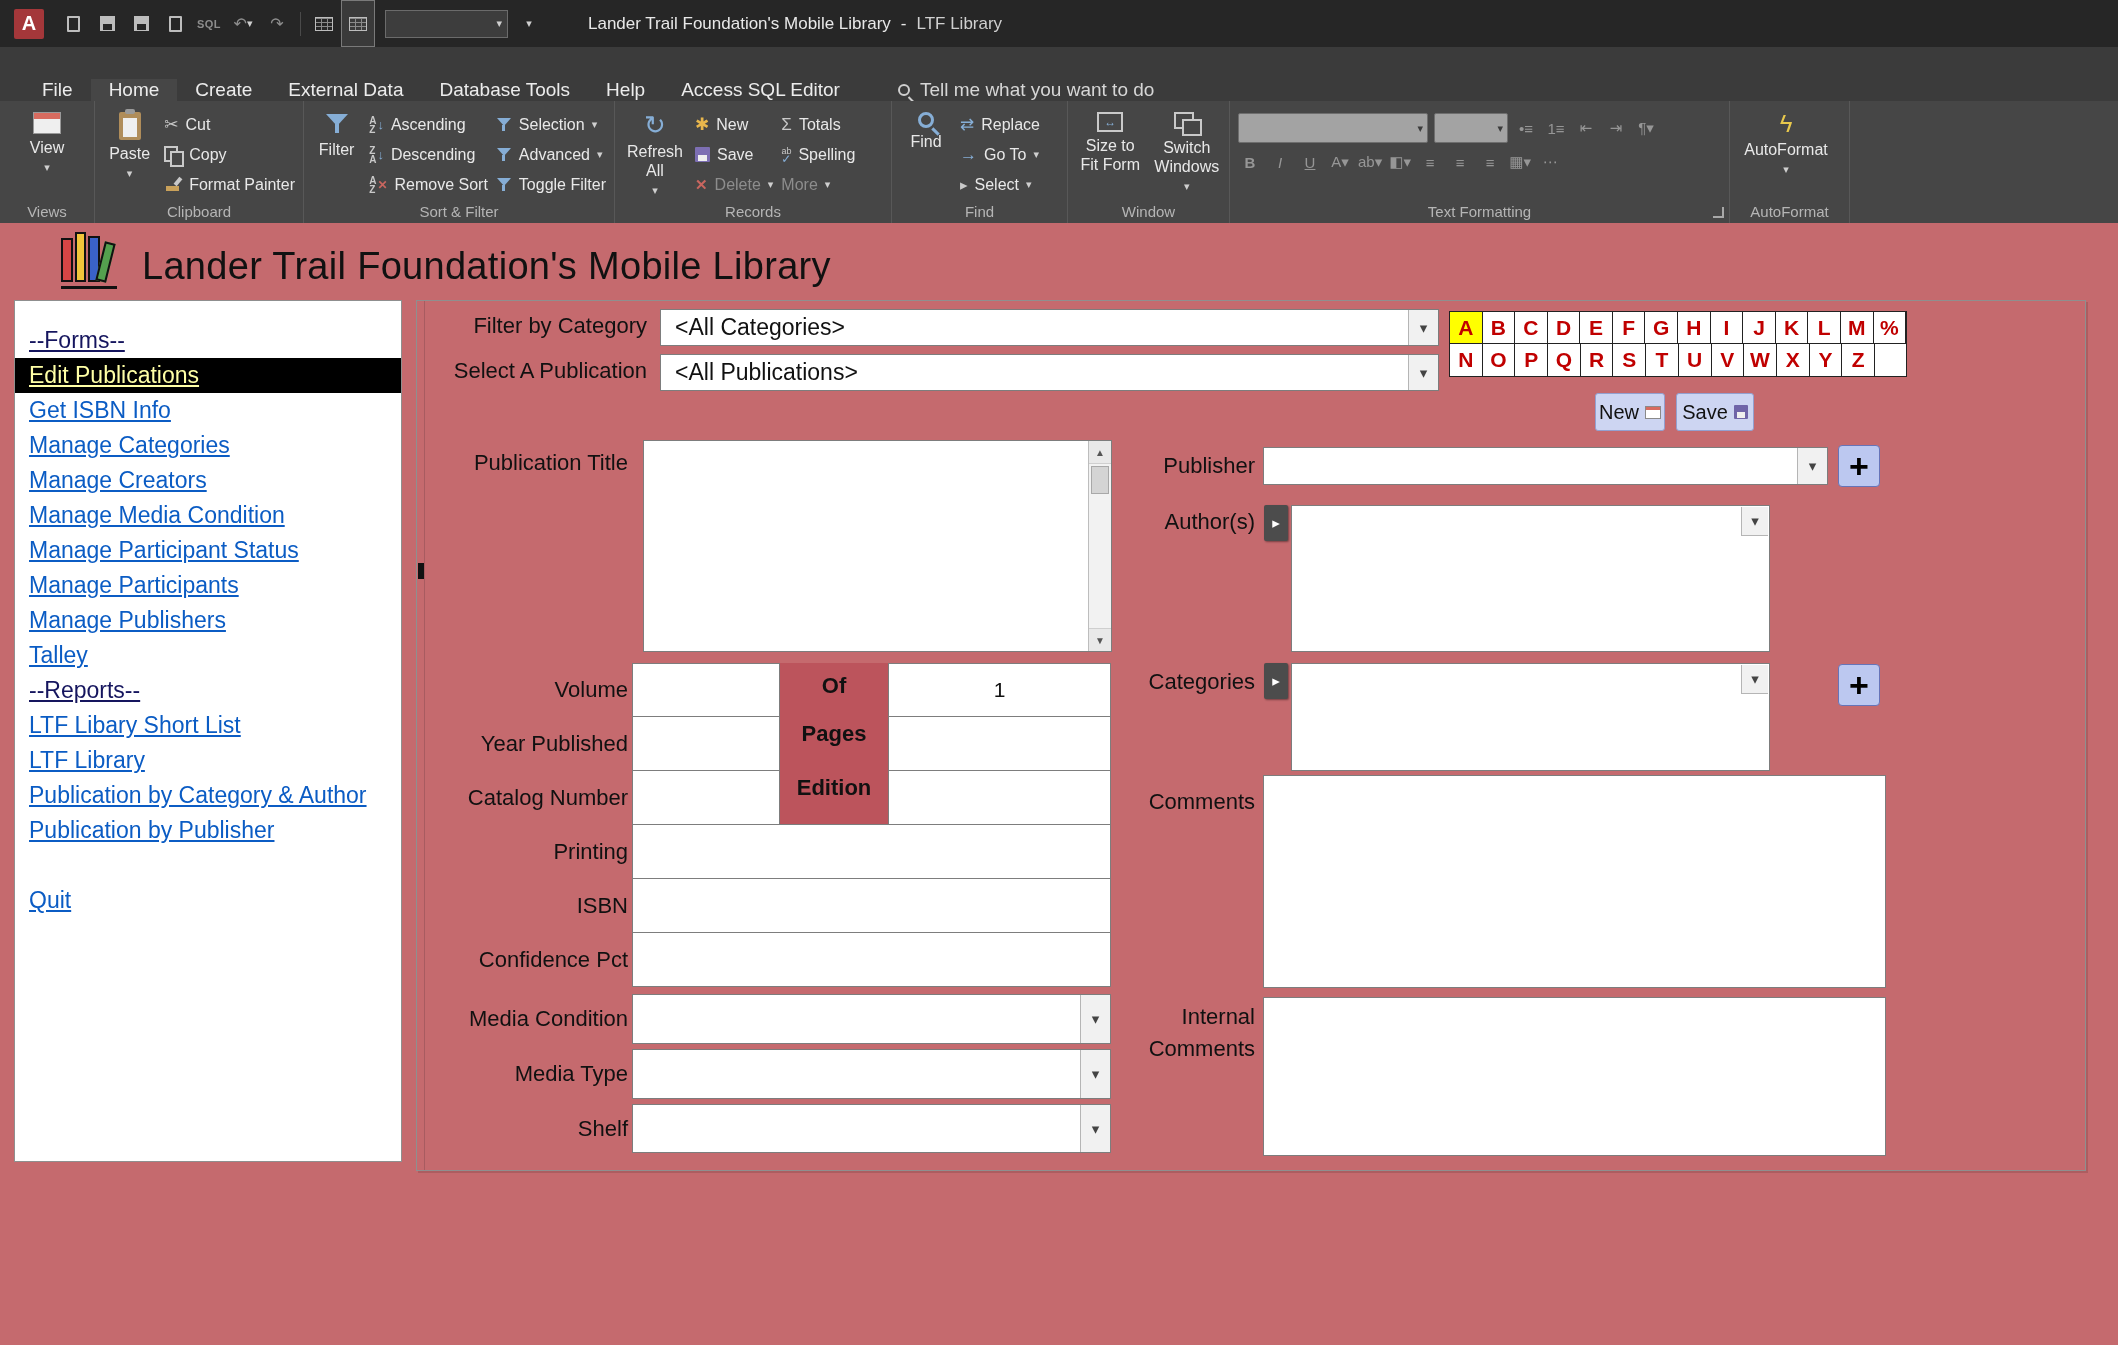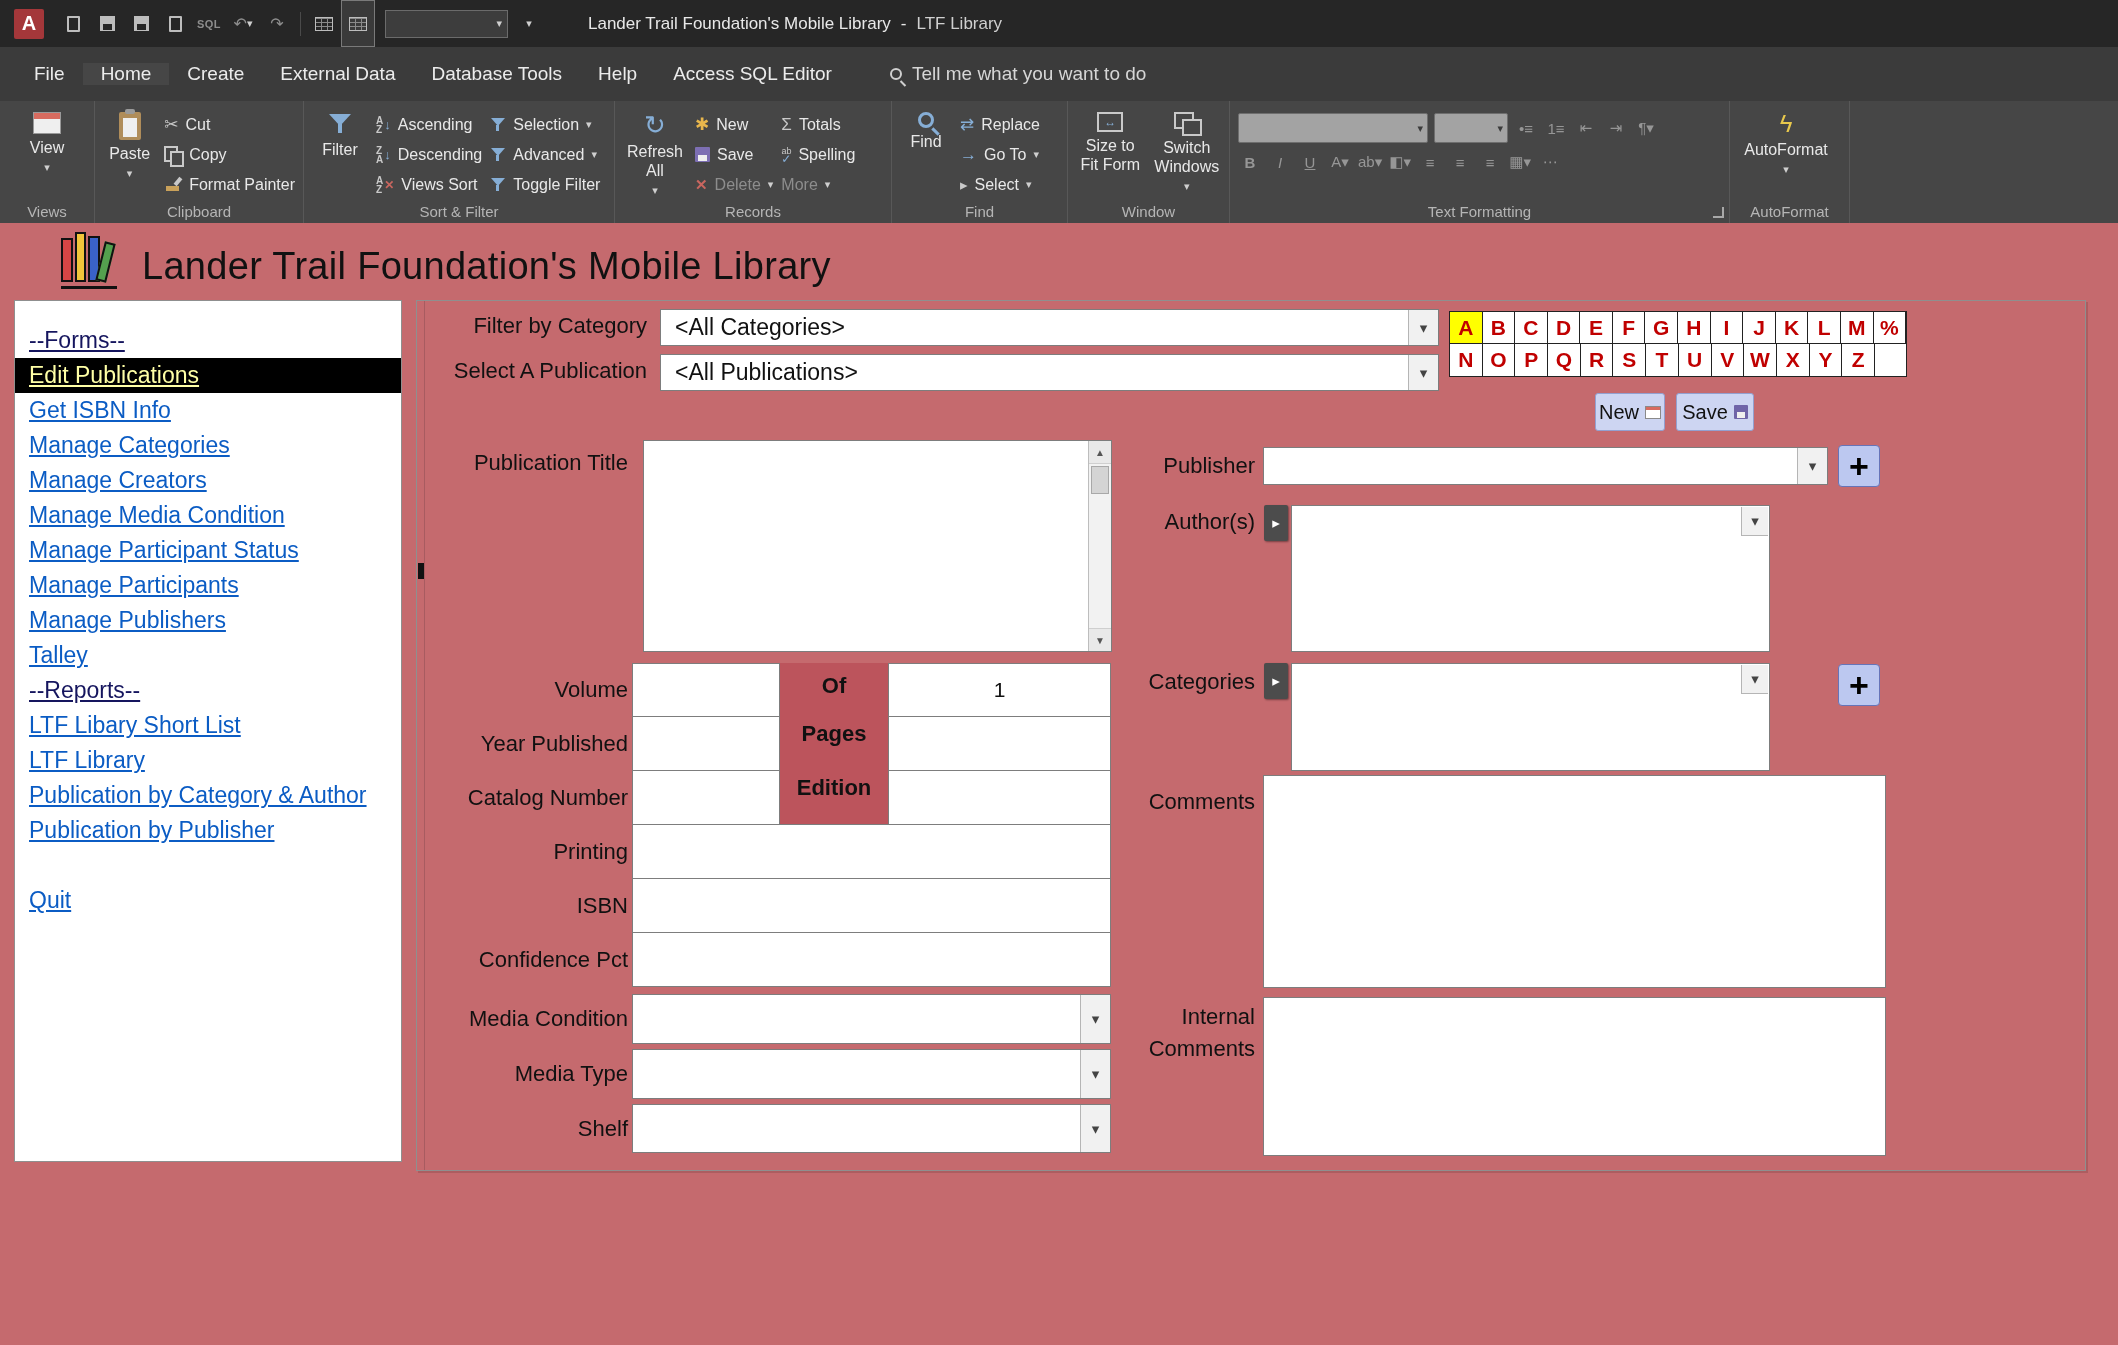--- a/index.html
+++ b/index.html
@@ -20,21 +20,21 @@
       repeating-linear-gradient(0deg, transparent 0 3px, #8a8a8a 3px 4px),
       repeating-linear-gradient(90deg, transparent 0 5px, #8a8a8a 5px 6px); }
   .qat-combo { width:123px; height:28px; background:#3d3d3d; border:1px solid #6b6b6b; margin:0 4px 0 10px; position:relative; }
   .qat-combo .chev { position:absolute; right:5px; top:6px; }
   .tb-title { margin-left:42px; font-size:17px; color:#e8e8e8; display:flex; gap:10px; white-space:nowrap; }
   .tb-title .sfx { color:#d0d0d0; }
   .chev { font-size:11px; color:#cfcfcf; }
   .sql-txt { font-size:11px; font-weight:bold; letter-spacing:0.5px; }
 
   
-  .menubar { position:absolute; top:47px; left:0; right:0; height:54px; background:#3b3b3b; display:flex; align-items:center; padding-left:16px; }
+  .menubar { position:absolute; top:47px; left:0; right:0; height:54px; background:#3b3b3b; display:flex; align-items:flex-end; padding-left:24px; }
   .mtab { display:flex; align-items:center; padding:0 18px; font-size:19px; color:#ececec; }
   .mtab.active { background:#464646; }
   .menu-search { display:flex; align-items:center; margin-left:40px; font-size:19px; color:#d6d6d6; }
   .lens { display:inline-block; width:12px; height:12px; border:2px solid #cfcfcf; border-radius:50%; position:relative; margin-right:10px; }
   .lens::after { content:""; position:absolute; width:2px; height:7px; background:#cfcfcf; left:10px; top:10px; transform:rotate(-45deg); }
 
   
   .ribbon { position:absolute; top:101px; left:0; right:0; height:122px; background:#464646; display:flex; color:#e8e8e8; }
   .rgroup { position:relative; border-right:1px solid #585858; padding:6px 8px 24px 8px; display:flex; gap:8px; flex:0 0 auto; }
   .rgroup-label { position:absolute; bottom:3px; left:0; right:0; text-align:center; font-size:15px; color:#b5b5b5; }
@@ -267,21 +267,21 @@
           <span>Descending</span>
         </div>
         <div class="smallbtn">
           <span class="sortic">
               <span class="azl">
                 <span>A</span>
                 <span>Z</span>
               </span>
               <span class="azx">✕</span>
             </span>
-          <span>Views Sort</span>
+          <span>Remove Sort</span>
         </div>
       </div>
       <div class="smallcol">
         <div class="smallbtn">
           <span class="ic-funnel-s"></span>
           <span>Selection</span>
           <span class="chev">▾</span>
         </div>
         <div class="smallbtn">
           <span class="ic-funnel-s"></span>

